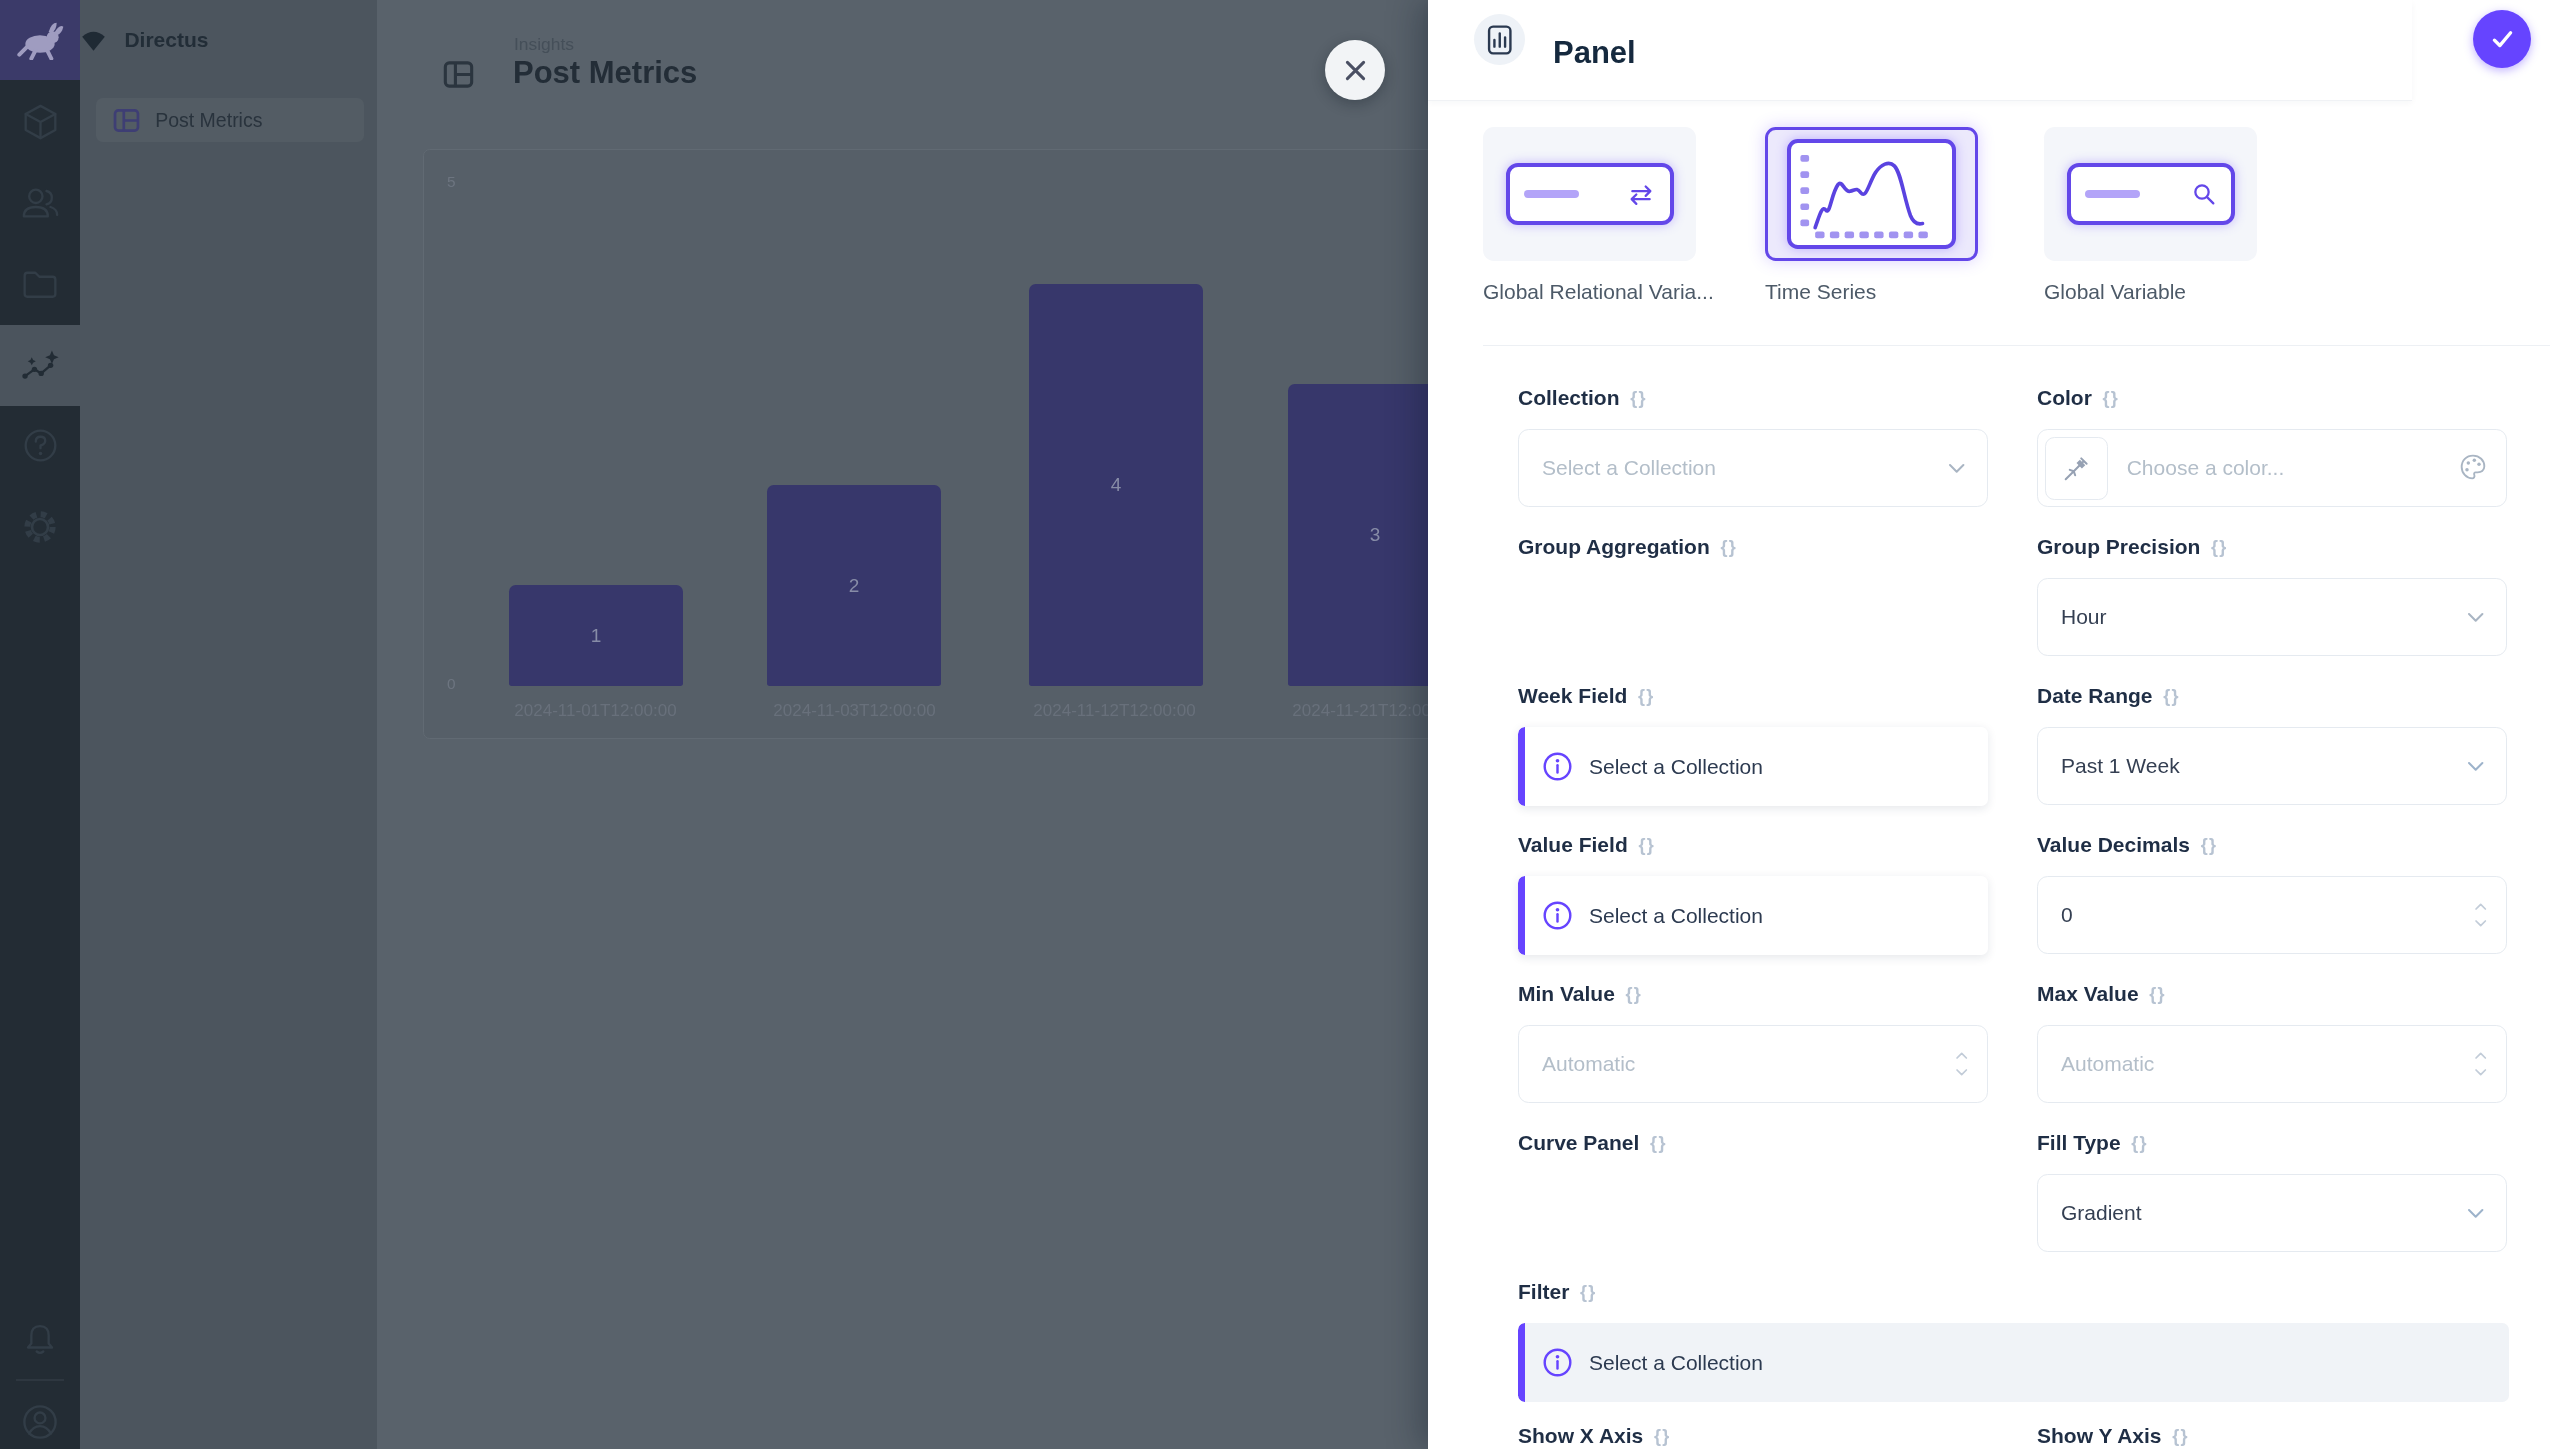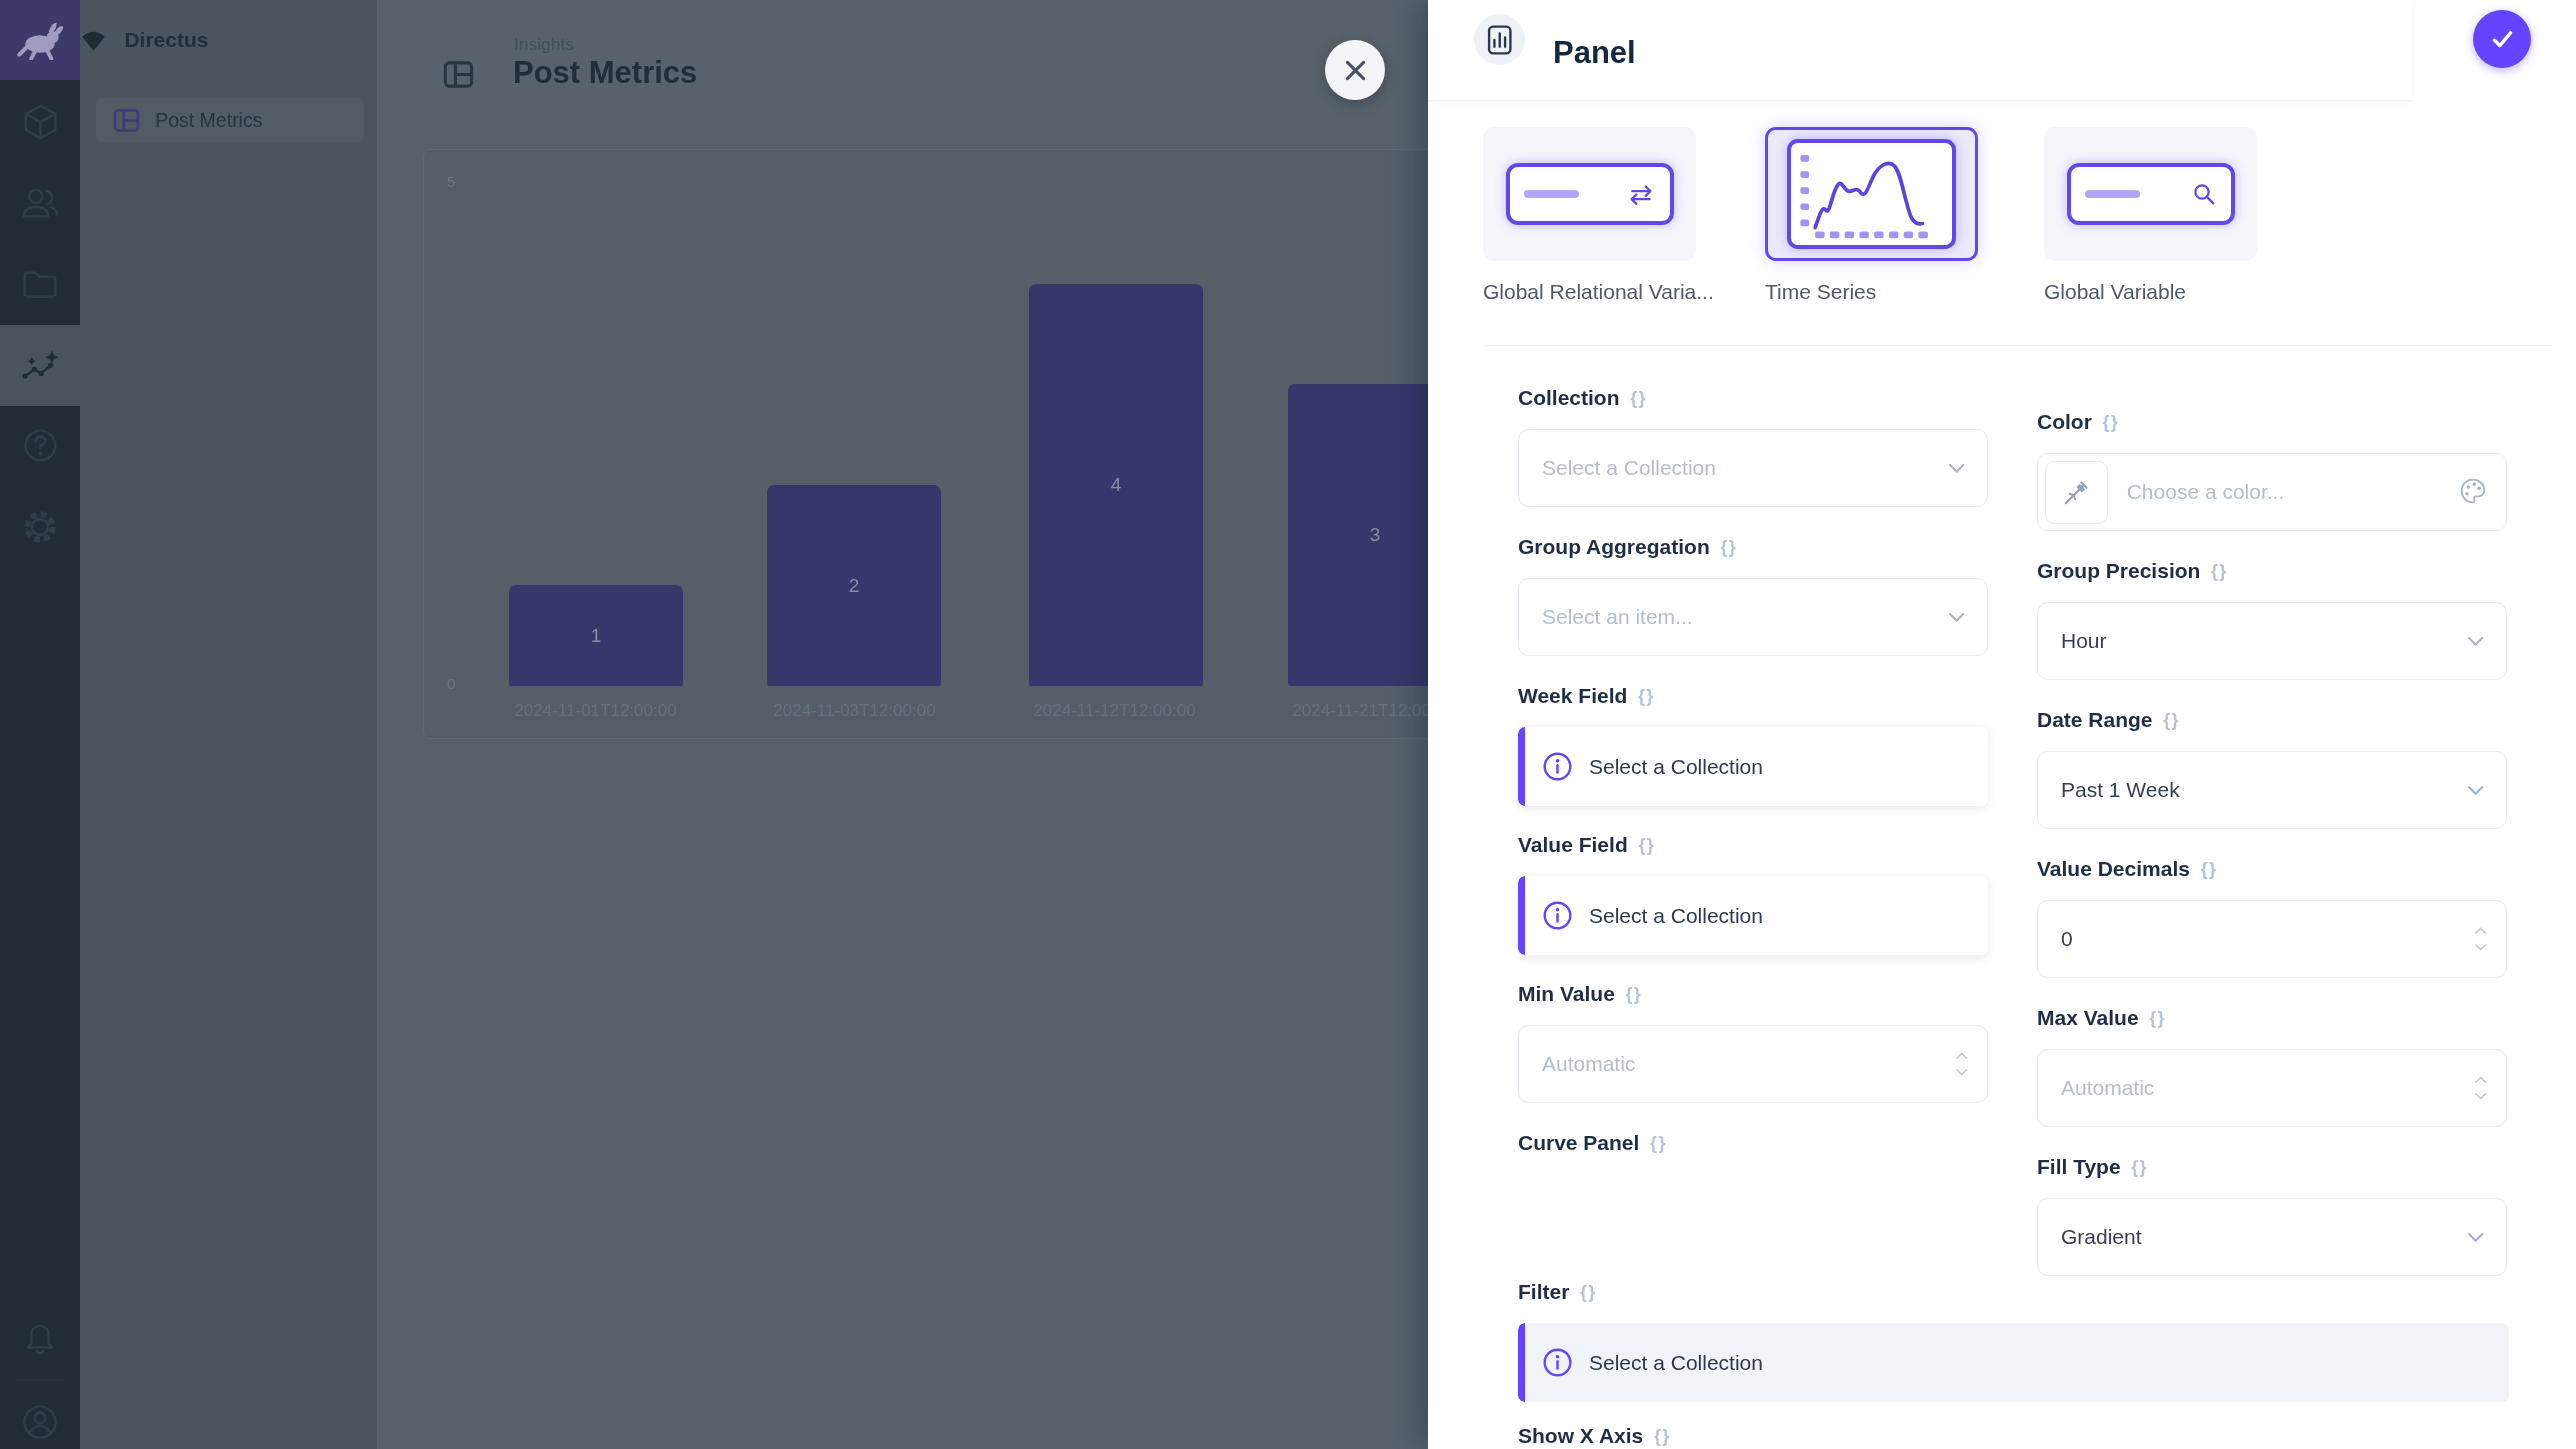--- a/index.html
+++ b/index.html
@@ -58,21 +58,21 @@
   .ptl-0 { left:55px; } .ptl-1 { left:337px; } .ptl-2 { left:616px; }
   .mini-input { width:168px; height:62px; background:#fff; border:4px solid #6347e9; border-radius:12px; display:flex; align-items:center; justify-content:space-between; padding:0 14.8px; box-shadow:0 0 10.7px rgba(102,68,255,.35); }
   .mini-dash { width:55px; height:8.7px; background:#b3a4f8; border-radius:4.7px; }
   .mini-chart { width:169px; height:110px; background:#fff; border:4px solid #6347e9; border-radius:10.7px; box-shadow:0 0 10.7px rgba(102,68,255,.35); overflow:hidden; }
 
   .section-divider { position:absolute; left:55px; top:345px; width:1067px; height:1.3px; background:#edf0f4; }
 
   
   .field-label { position:absolute; font-size:21px; font-weight:bold; color:#1f2e45; display:flex; align-items:center; gap:10.7px; white-space:nowrap; }
   .raw-icon { font-size:18px; font-weight:bold; color:#b7c3d2; letter-spacing:1.3px; }
-  .col1 { left:90px; } .col2 { left:609px;margin-top:24px; }
+  .col1 { left:90px; } .col2 { left:609px; }
   .fbox { position:absolute; width:470px; height:78px; background:#fff; border:1.3px solid #e5eaf0; border-radius:10.7px; display:flex; align-items:center; }
   .fbox .ftext { font-size:21px; padding-left:23px; flex:1; white-space:nowrap; overflow:hidden; }
   .ph { color:#b3bec9; } .val { color:#343f52; }
   .chev { margin-right:21.5px; flex-shrink:0; }
   .stepper { margin-right:19px; display:flex; flex-direction:column; gap:8px; flex-shrink:0; }
   .eyedrop-btn { width:63px; height:63px; margin-left:6.7px; border:1.3px solid #e5eaf0; border-radius:9.4px; display:flex; align-items:center; justify-content:center; flex-shrink:0; }
   .palette-wrap { margin-right:19px; flex-shrink:0; }
 
   
   .notice { position:absolute; width:470px; height:79px; background:#fff; border-radius:6.7px; box-shadow:0 2.7px 9.4px rgba(23,41,64,.10); display:flex; align-items:center; overflow:hidden; }
@@ -303,26 +303,20 @@
             <circle cx="30" cy="17" r="2.6" fill="#a9b5c3"></circle>
             <circle cx="12" cy="25" r="2.6" fill="#a9b5c3"></circle>
         </svg>
       </span>
     </div>
 
     <div class="field-label col1 r2">
       <span>Group Aggregation</span>
         <span class="raw-icon">{}</span>
     </div>
-    <div class="fbox col1 b2">
-      <span class="ftext ph">Select an item...</span>
-      <svg class="chev" width="17.4" height="10.7" viewBox="0 0 26 16">
-          <path d="M3 3 L13 13 L23 3" fill="none" stroke="#a9b5c3" stroke-width="3" stroke-linecap="round" stroke-linejoin="round"></path>
-        </svg>
-    </div>
     <div class="field-label col2 r2">
       <span>Group Precision</span>
         <span class="raw-icon">{}</span>
     </div>
     <div class="fbox col2 b2">
       <span class="ftext val">Hour</span>
       <svg class="chev" width="17.4" height="10.7" viewBox="0 0 26 16">
           <path d="M3 3 L13 13 L23 3" fill="none" stroke="#a9b5c3" stroke-width="3" stroke-linecap="round" stroke-linejoin="round"></path>
         </svg>
     </div>

